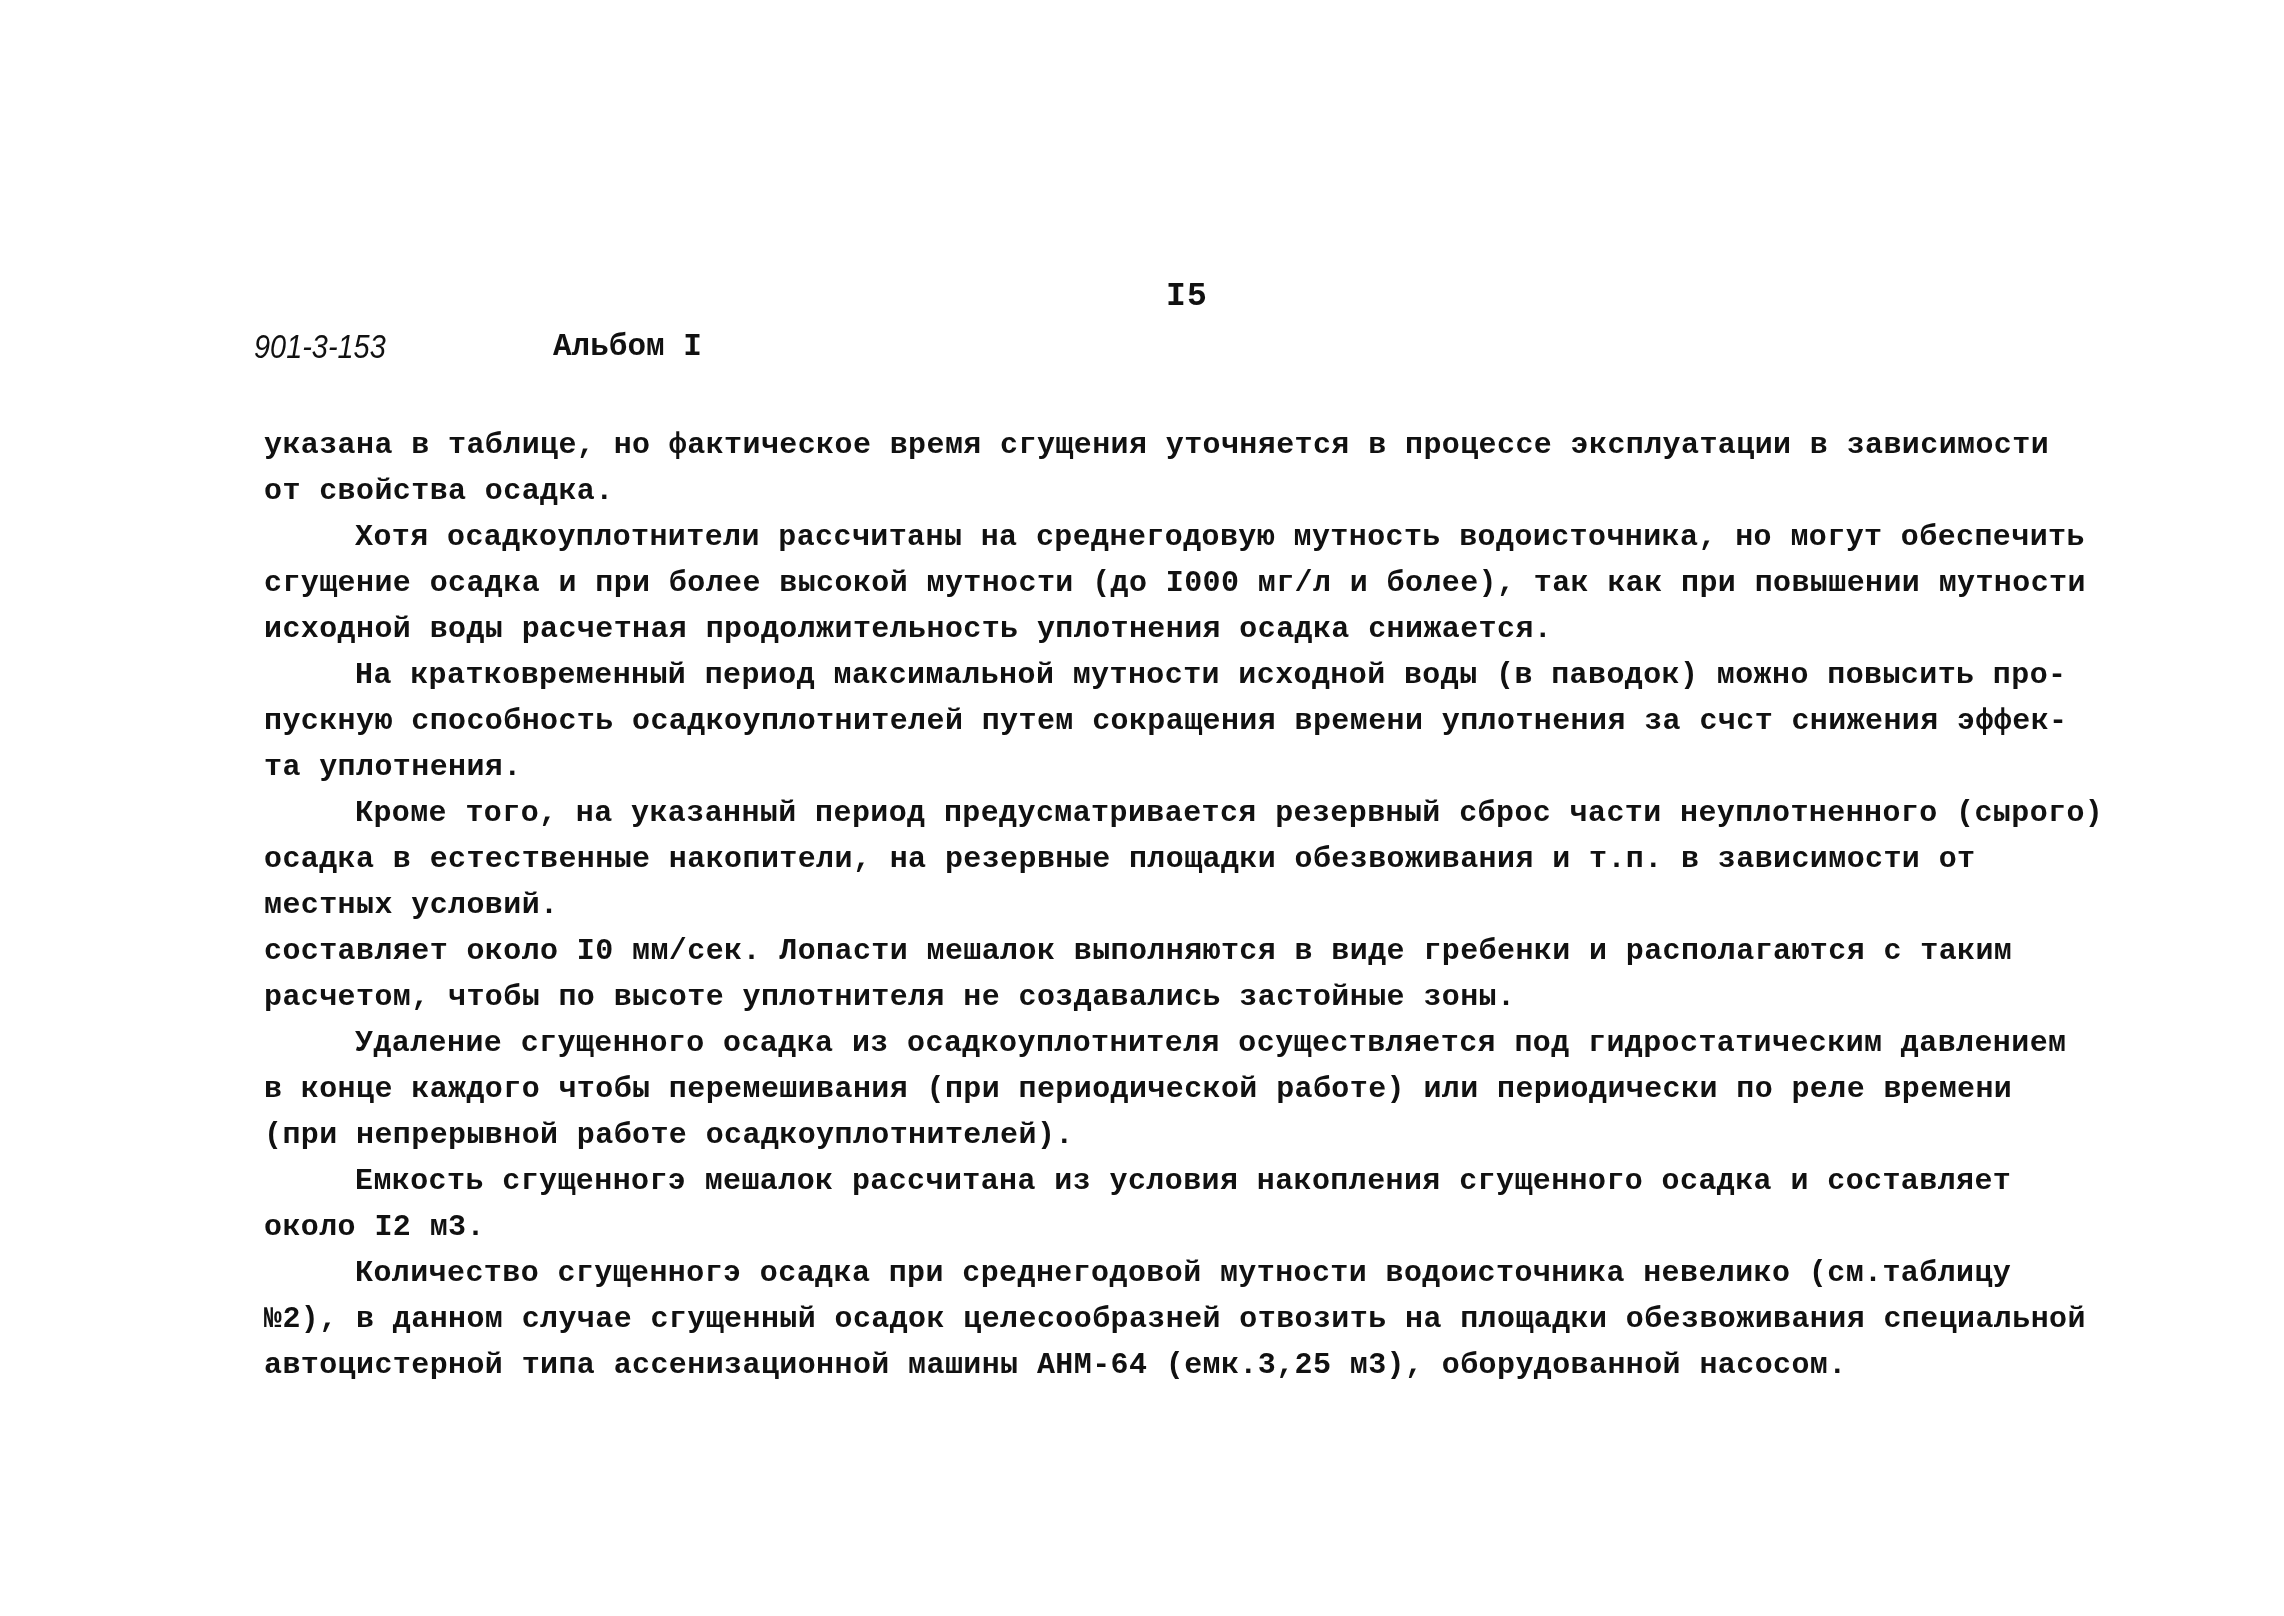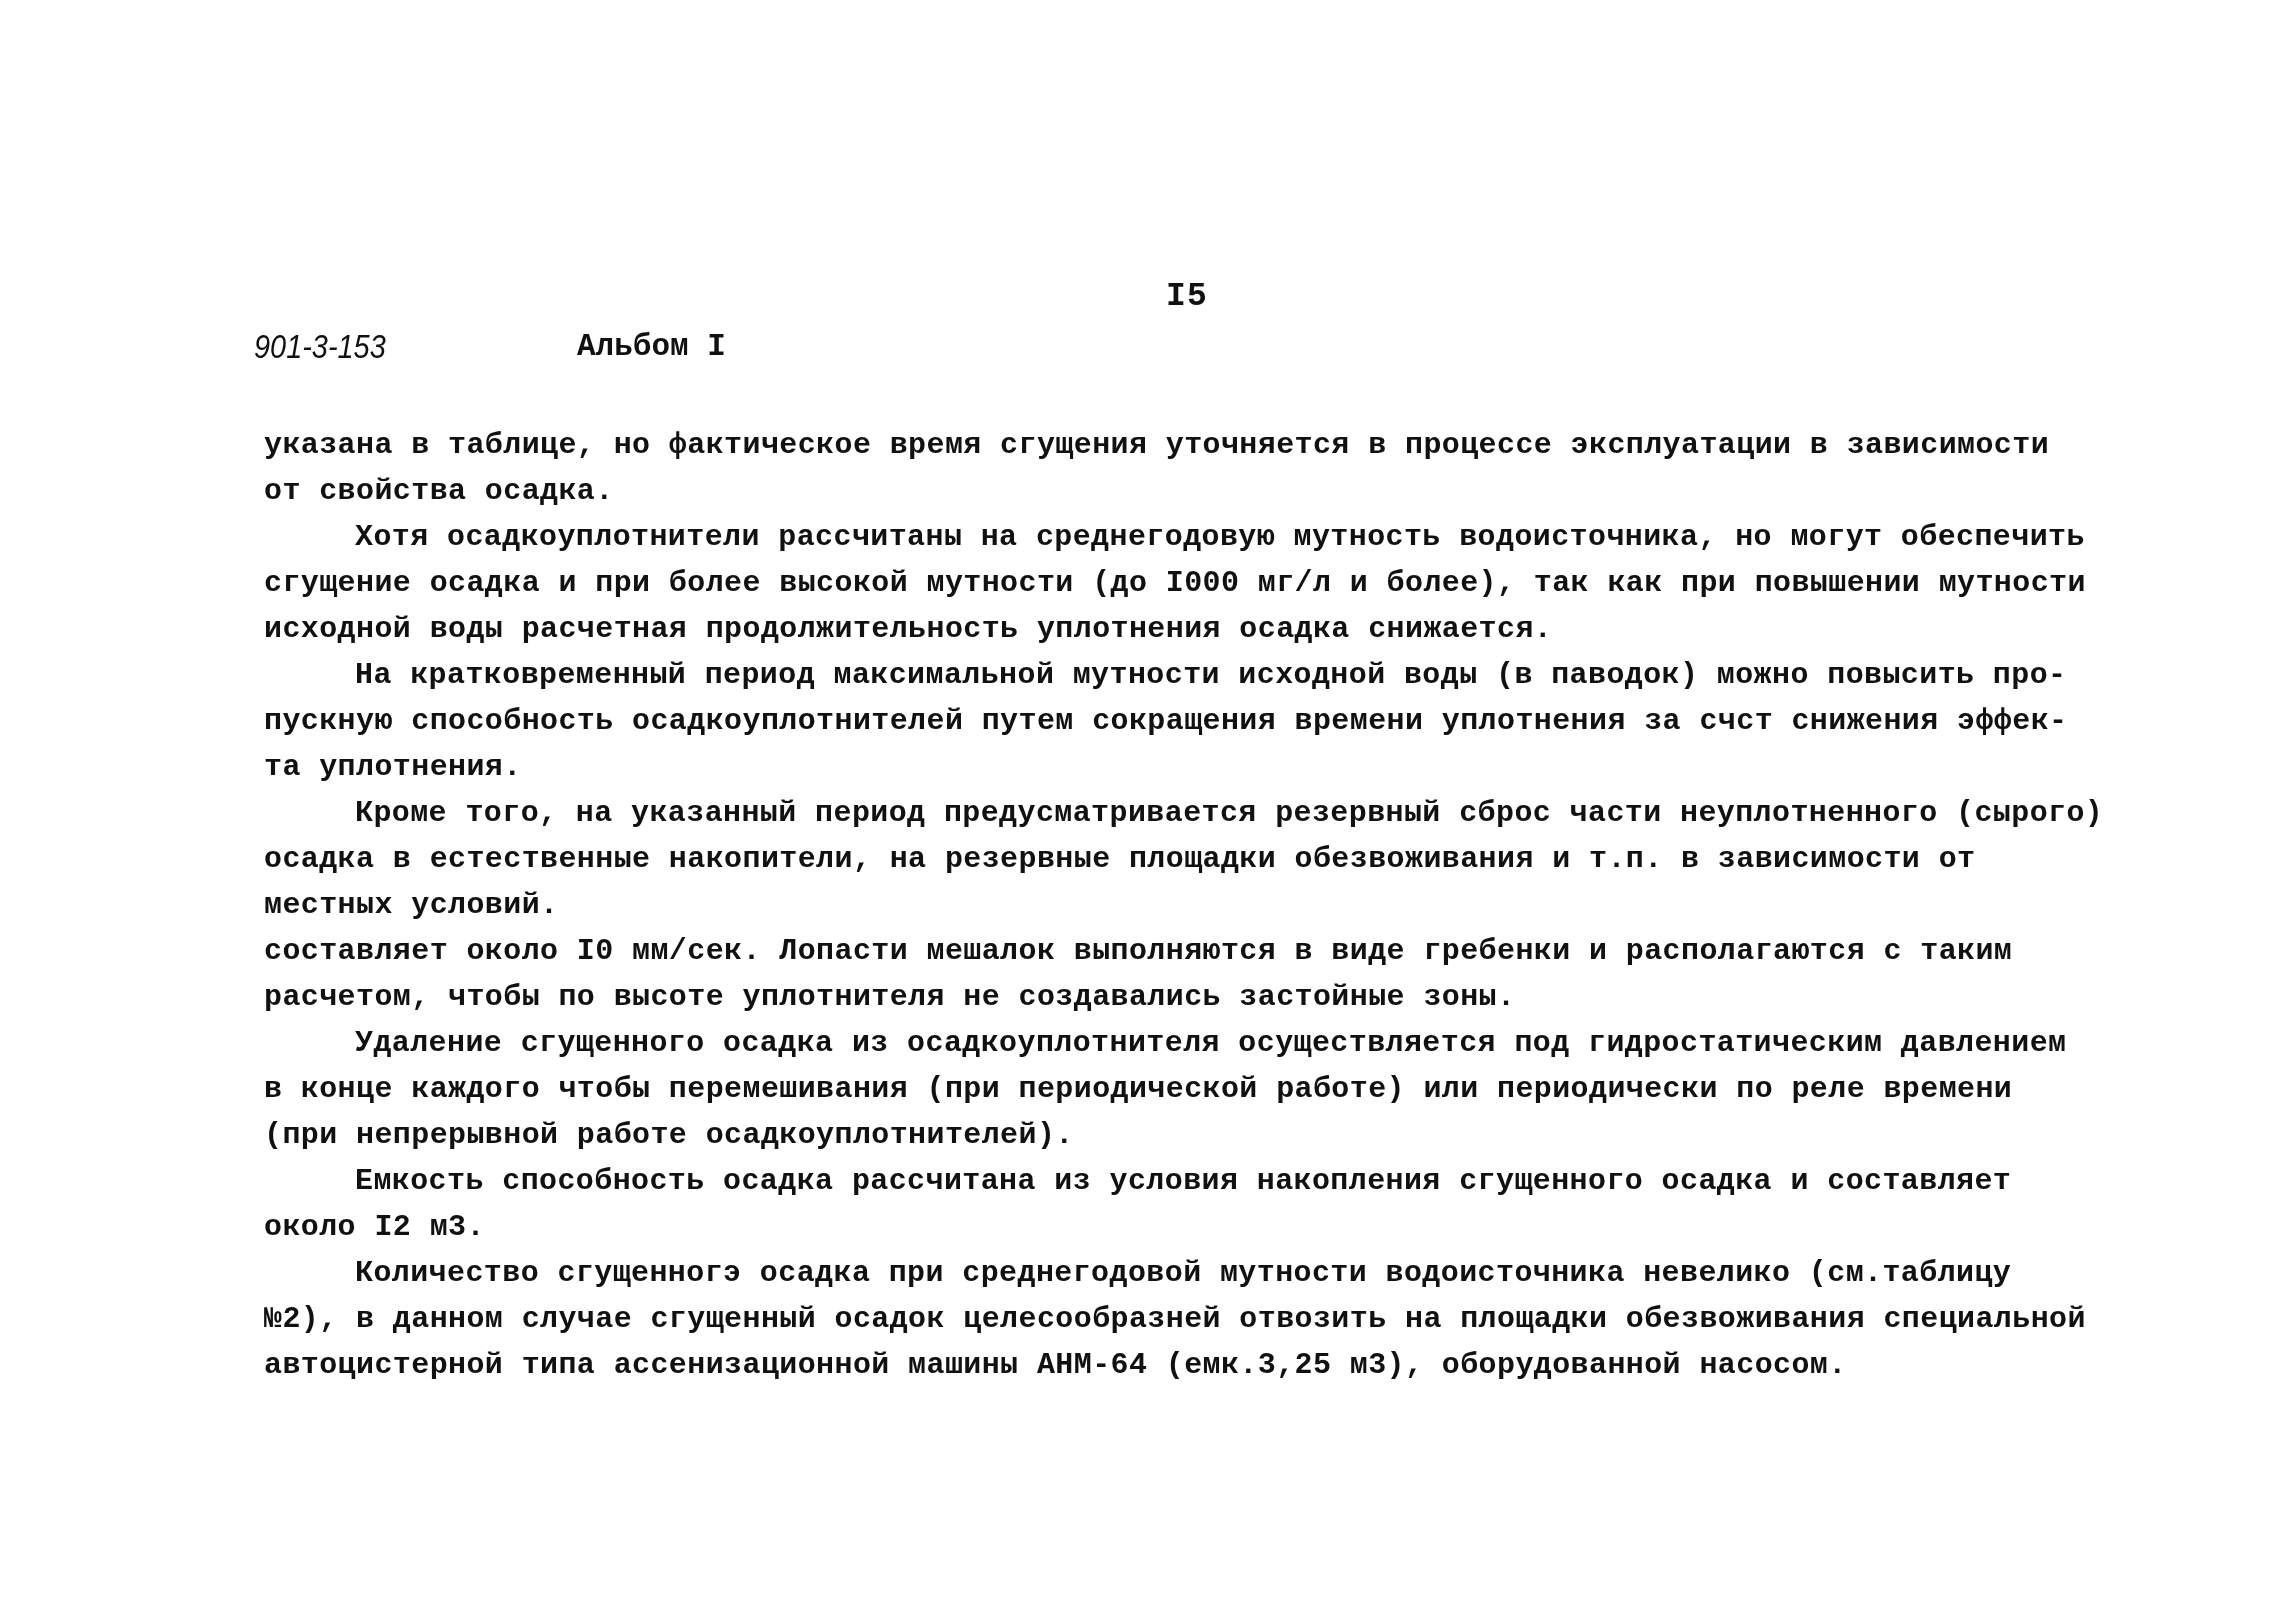--- a/index.html
+++ b/index.html
@@ -33,21 +33,20 @@
       font-weight: normal;
       transform: scaleX(0.85);
       transform-origin: left top;
     }
     .album {
       position: absolute;
       left: 553px;
       top: 329px;
       font-size: 31px;
       font-weight: bold;
-      margin-left: 24px;
     }
     .body-text {
       position: absolute;
       left: 264px;
       top: 422px;
       width: 1888px;
     }
     .line {
       display: block;
       height: 46px;
@@ -85,20 +84,20 @@
   <span class="line">осадка в естественные накопители, на резервные площадки обезвоживания и т.п. в зависимости от</span>
   <span class="line">местных условий.</span>
 
   <span class="line">составляет около I0 мм/сек. Лопасти мешалок выполняются в виде гребенки и располагаются с таким</span>
   <span class="line">расчетом, чтобы по высоте уплотнителя не создавались застойные зоны.</span>
 
   <span class="line indent">Удаление сгущенного осадка из осадкоуплотнителя осуществляется под гидростатическим давлением</span>
   <span class="line">в конце каждого чтобы перемешивания (при периодической работе) или периодически по реле времени</span>
   <span class="line">(при непрерывной работе осадкоуплотнителей).</span>
 
-  <span class="line indent">Емкость способность осадка рассчитана из условия накопления сгущенного осадка и составляет</span>
+  <span class="line indent">Емкость сгущенногэ мешалок рассчитана из условия накопления сгущенного осадка и составляет</span>
   <span class="line">около I2 м3.</span>
 
   <span class="line indent">Количество сгущенногэ осадка при среднегодовой мутности водоисточника невелико (см.таблицу</span>
   <span class="line">№2), в данном случае сгущенный осадок целесообразней отвозить на площадки обезвоживания специальной</span>
   <span class="line">автоцистерной типа ассенизационной машины АНМ-64 (емк.3,25 м3), оборудованной насосом.</span>
 </div>
 
 
 </body></html>

